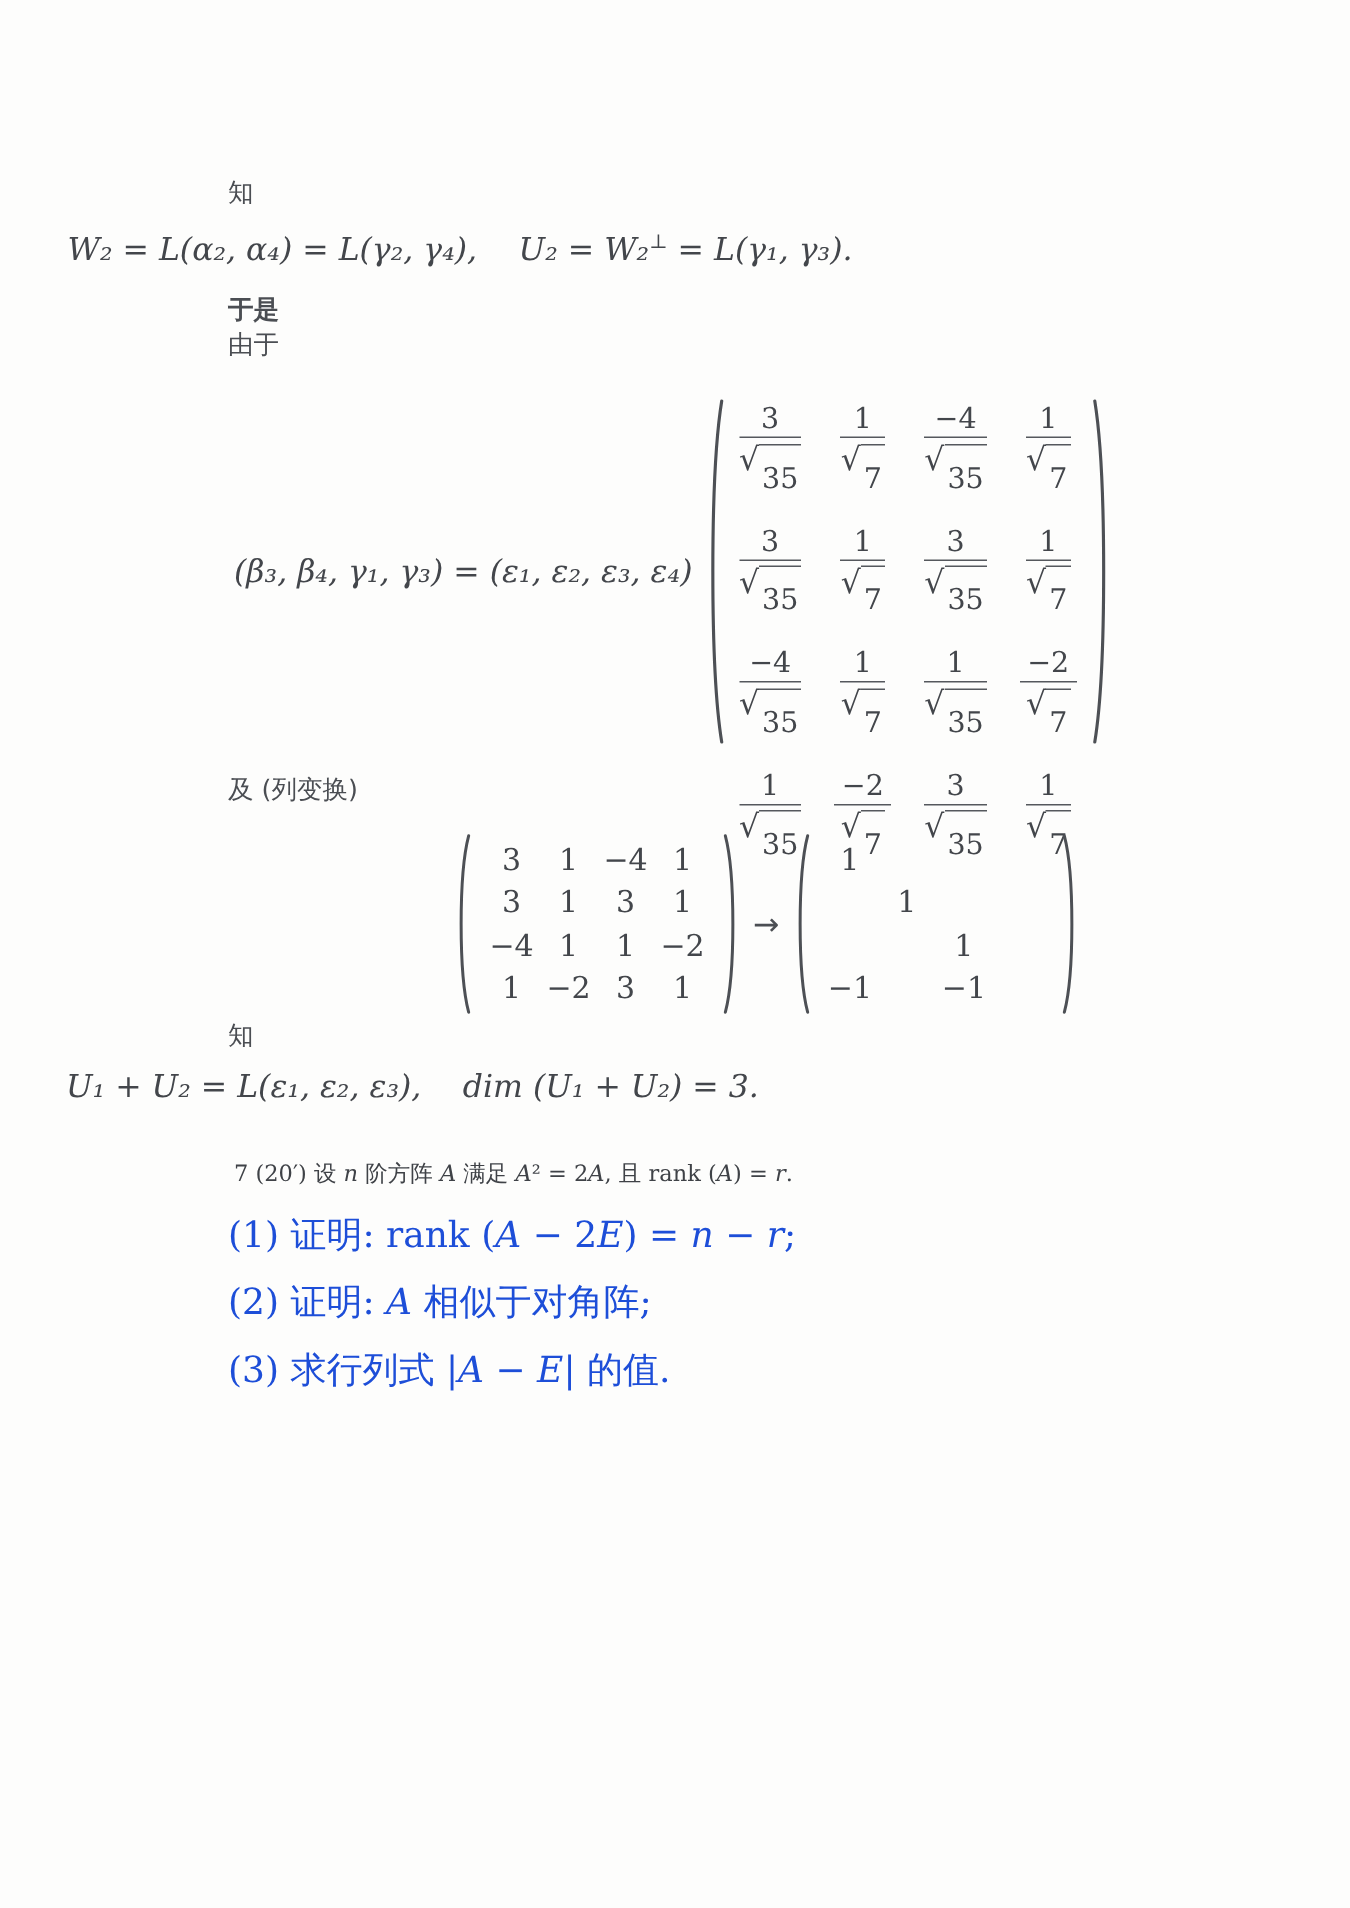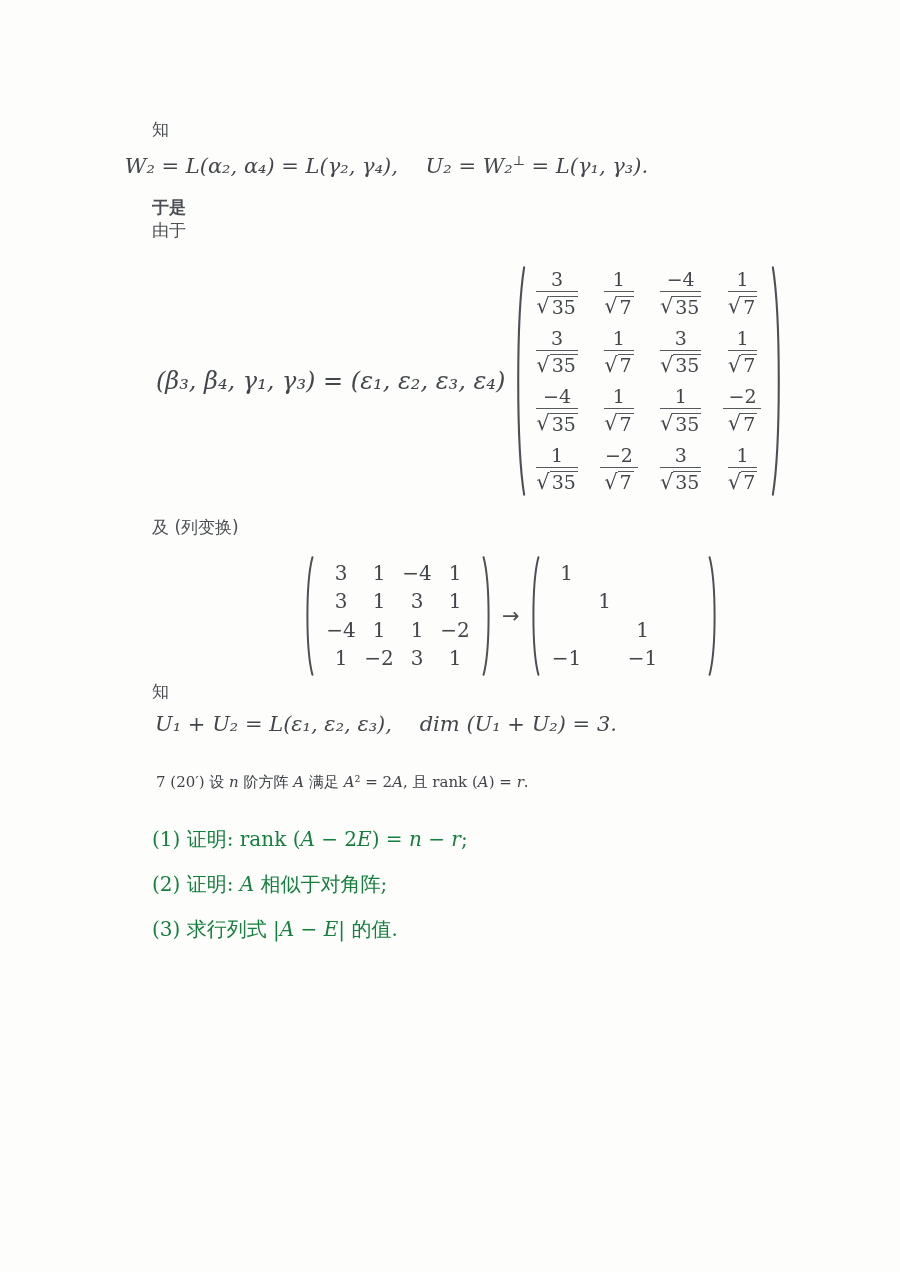--- a/index.html
+++ b/index.html
@@ -13,67 +13,67 @@
   .page{position:relative;width:900px;height:1272px;background:#fdfdfc;}
 
   
   .lbl{
     font-family:"DejaVu Sans", sans-serif;
     font-size:17px;color:#4b4e53;
     margin-left:152px;line-height:22px;
   }
 
   
-  .eqwrap{width:728px;box-sizing:border-box;padding-left:45px;text-align:center;}
+  .eqwrap{width:728px;box-sizing:border-box;padding-left:45px;}
   .eq{
     font-family:"DejaVu Serif", serif;font-style:italic;
     font-size:21px;line-height:28px;color:#43464b;
     white-space:pre;
   }
   .sup{font-size:13px;vertical-align:super;line-height:0;}
   .shift-r{padding-left:44px;}
 
   
   .bigeq{margin:24px 0 0 156px;display:flex;align-items:center;}
-  .bigeq .lhs{font-style:italic;font-size:24px;color:#43464b;white-space:pre;}
+  .bigeq .lhs{font-style:italic;font-size:21px;color:#43464b;white-space:pre;}
   .bmatrix{display:flex;align-items:stretch;margin-left:8px;height:232px;}
   .par{height:100%;flex:0 0 auto;}
   .fgrid{
     display:grid;grid-template-columns:repeat(4,auto);
     column-gap:22px;row-gap:8px;padding:3px 10px;
     align-items:center;justify-items:center;
   }
   .frac{display:inline-flex;flex-direction:column;align-items:stretch;text-align:center;
         font-size:19px;color:#43464b;}
   .frac .num{line-height:22px;border-bottom:1.6px solid #55585d;padding:0 5px 1px;}
   .frac .den{margin-top:2px;display:flex;justify-content:center;align-items:flex-start;}
   .sq{font-size:21px;line-height:24px;}
-  .rad{line-height:21px;border-top:1.6px solid #55585d;margin-top:1.5px;padding:0 2px;}
+  .rad{line-height:21px;border-top:1.6px solid #55585d;margin-top:1.5px;padding:12px 2px;}
 
   
   .mrow{margin:18px 0 0 303px;display:flex;align-items:center;}
   .pmatrix{display:flex;align-items:stretch;height:120px;}
   .pgrid{
     display:grid;grid-template-columns:repeat(4,38px);
     row-gap:1px;padding:4px 8px;
     font-size:20px;line-height:27px;color:#43464b;
     align-items:center;justify-items:center;
   }
   .arrow{font-family:"DejaVu Sans",sans-serif;font-size:21px;color:#4b4e53;margin:0 9px;}
 
   
   .h7{
     margin:28px 0 0 156px;
     font-family:"DejaVu Serif", serif;
     font-size:15px;line-height:32px;color:#3f4247;
   }
   .item{
-    margin:28px 0 0 152px;
+    margin:12px 0 0 152px;
     font-family:"DejaVu Serif", serif;
-    font-size:20px;line-height:26px;color:#15803d;
+    font-size:24px;line-height:26px;color:#1d4ed8;
   }
   .item + .item{margin-top:19px;}
   .mi{font-family:"DejaVu Serif", serif;font-style:italic;}
 
   .mt12{margin-top:12px;} .mt14{margin-top:14px;} .mt13{margin-top:1px;}
   .mt16{margin-top:16px;font-weight:bold;} .mt19{margin-top:19px;}
   .mt8{margin-top:8px;} .mt4{margin-top:4px;} .mt118{margin-top:0;padding-top:118px;}
 </style>
 </head>
 <body>

